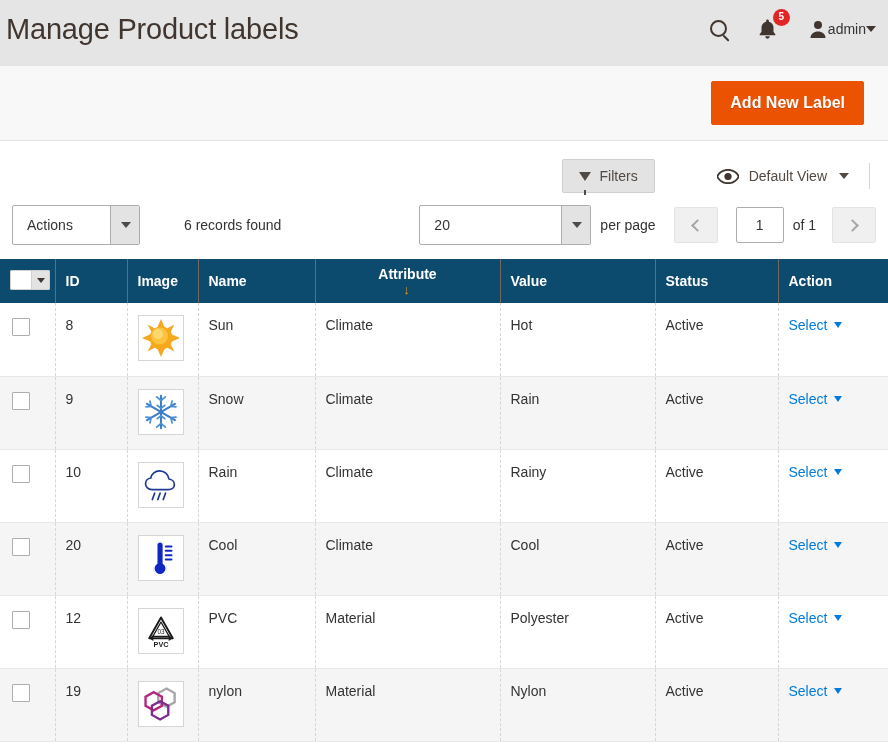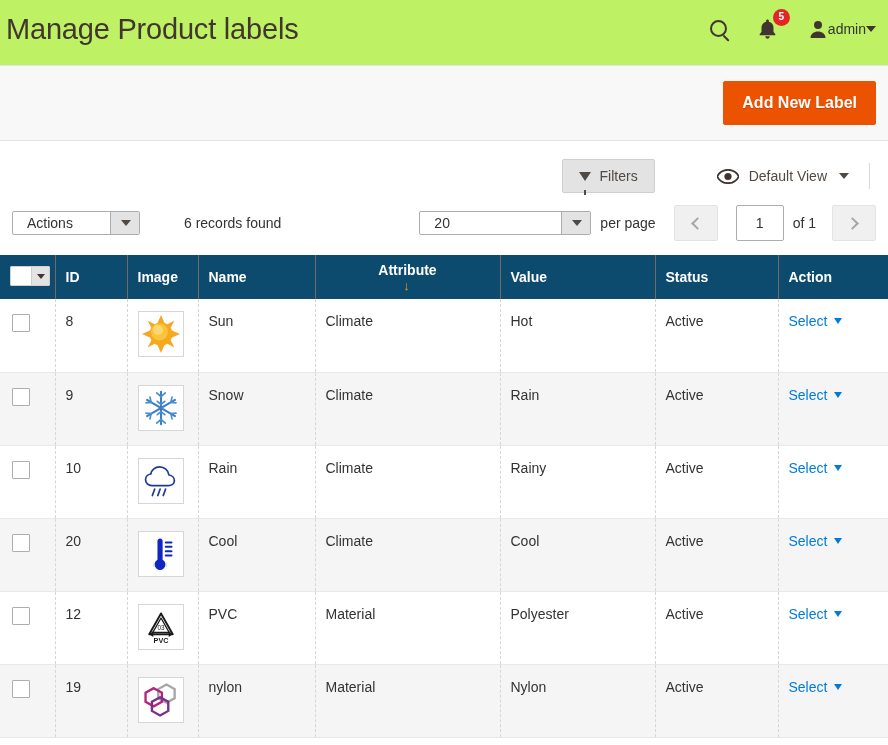--- a/index.html
+++ b/index.html
@@ -12,21 +12,21 @@
     overflow: hidden;
   }
 
   
   .page-header {
     position: relative;
     height: 65px;
     display: flex;
     align-items: center;
     padding: 0 12px 0 4px;
-    background: #bef264;
+    background: #e5e5e5;
   }
   .page-title {
     font-size: 29px;
     font-weight: 400;
     color: #41362f;
     letter-spacing: -0.2px;
     line-height: 1;
     padding-left: 2px;
     margin-top: -6px;
   }
@@ -87,21 +87,21 @@
 
   
   .page-actions {
     height: 76px;
     background: #f8f8f8;
     border-top: 1px solid #e3e3e3;
     border-bottom: 1px solid #e3e3e3;
     display: flex;
     align-items: center;
     justify-content: flex-end;
-    padding-right: 12px;
+    padding-right: 24px;
   }
   .btn-primary {
     background: #eb5202;
     color: #ffffff;
     border: 1px solid #eb5202;
     font-size: 16px;
     font-weight: bold;
     font-family: "Liberation Sans", sans-serif;
     padding: 13px 18px;
     border-radius: 2px;
@@ -170,21 +170,21 @@
     display: flex;
     align-items: center;
     padding: 6px 12px 14px 12px;
   }
   .select-box {
     display: flex;
     align-items: stretch;
     border: 1px solid #adadad;
     border-radius: 2px;
     background: #ffffff;
-    height: 24px;
+    height: 40px;
     cursor: pointer;
   }
   .select-box .sb-label {
     display: flex; align-items: center;
     padding: 0 14px;
     font-size: 14px;
     color: #333;
     white-space: nowrap;
   }
   .select-box .sb-arrow {

